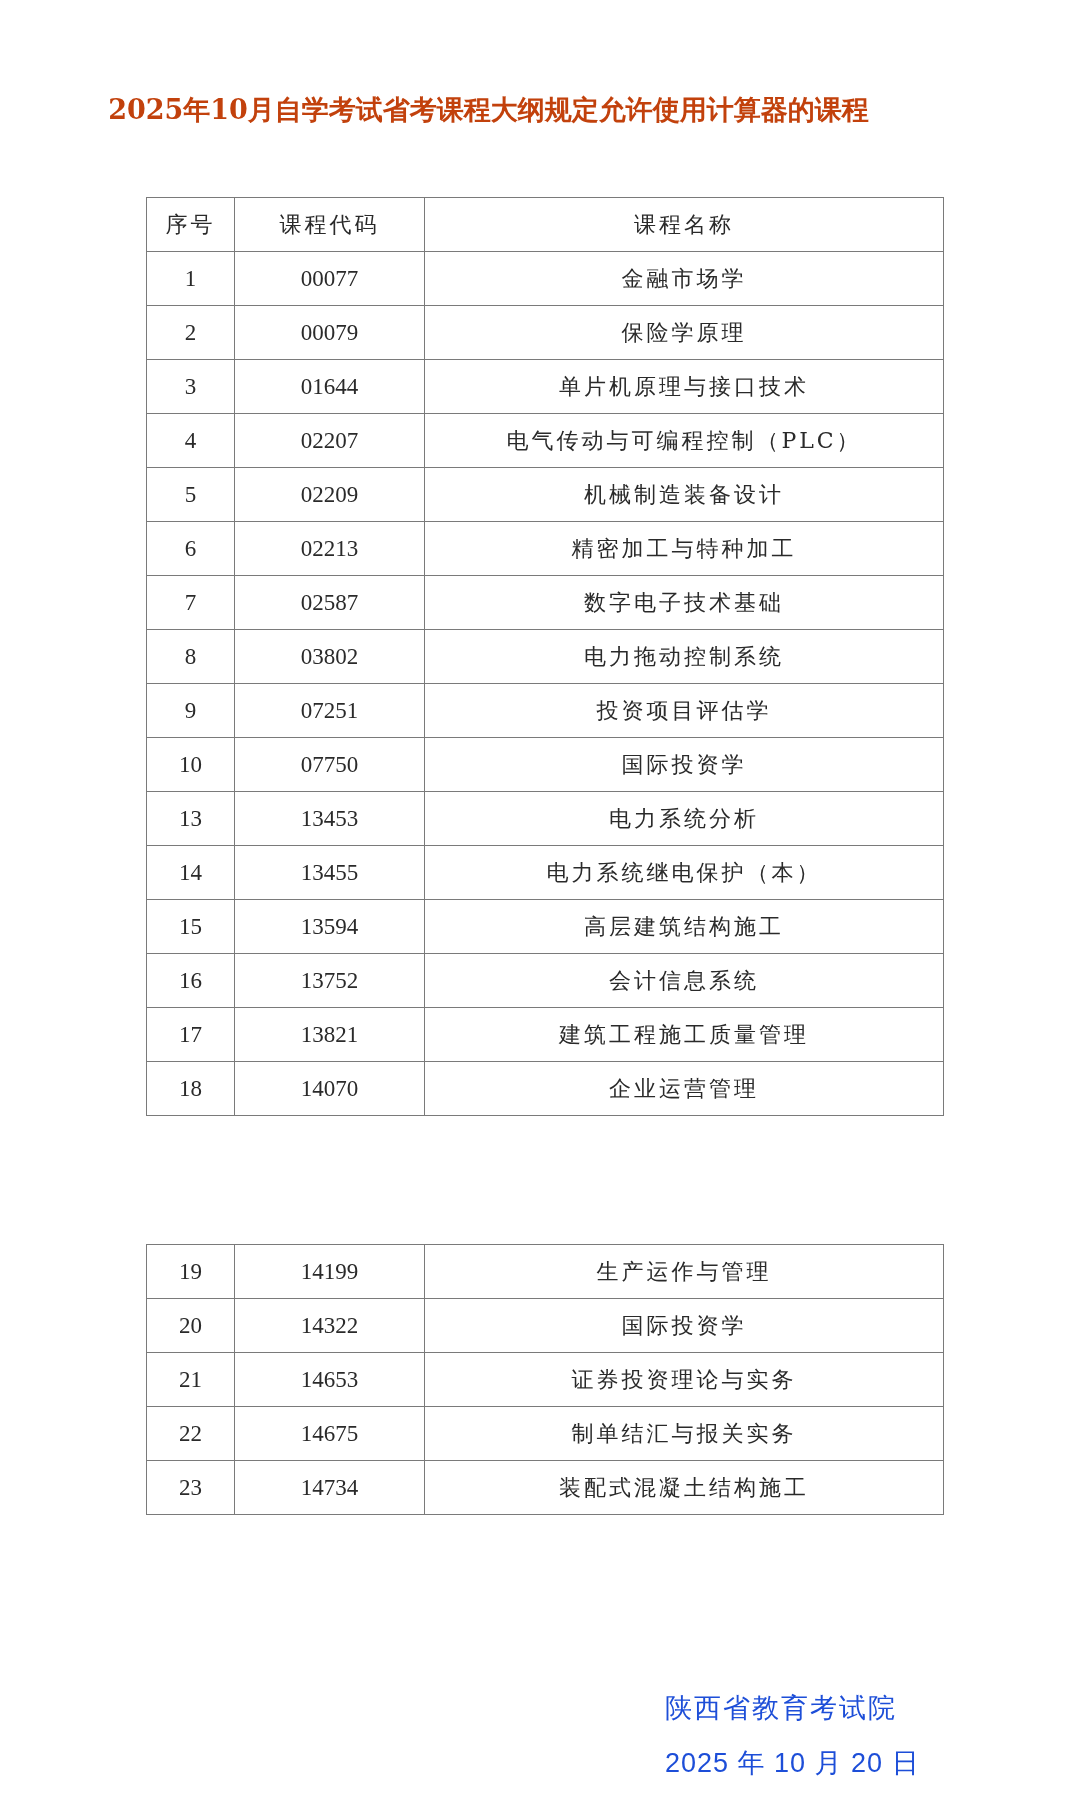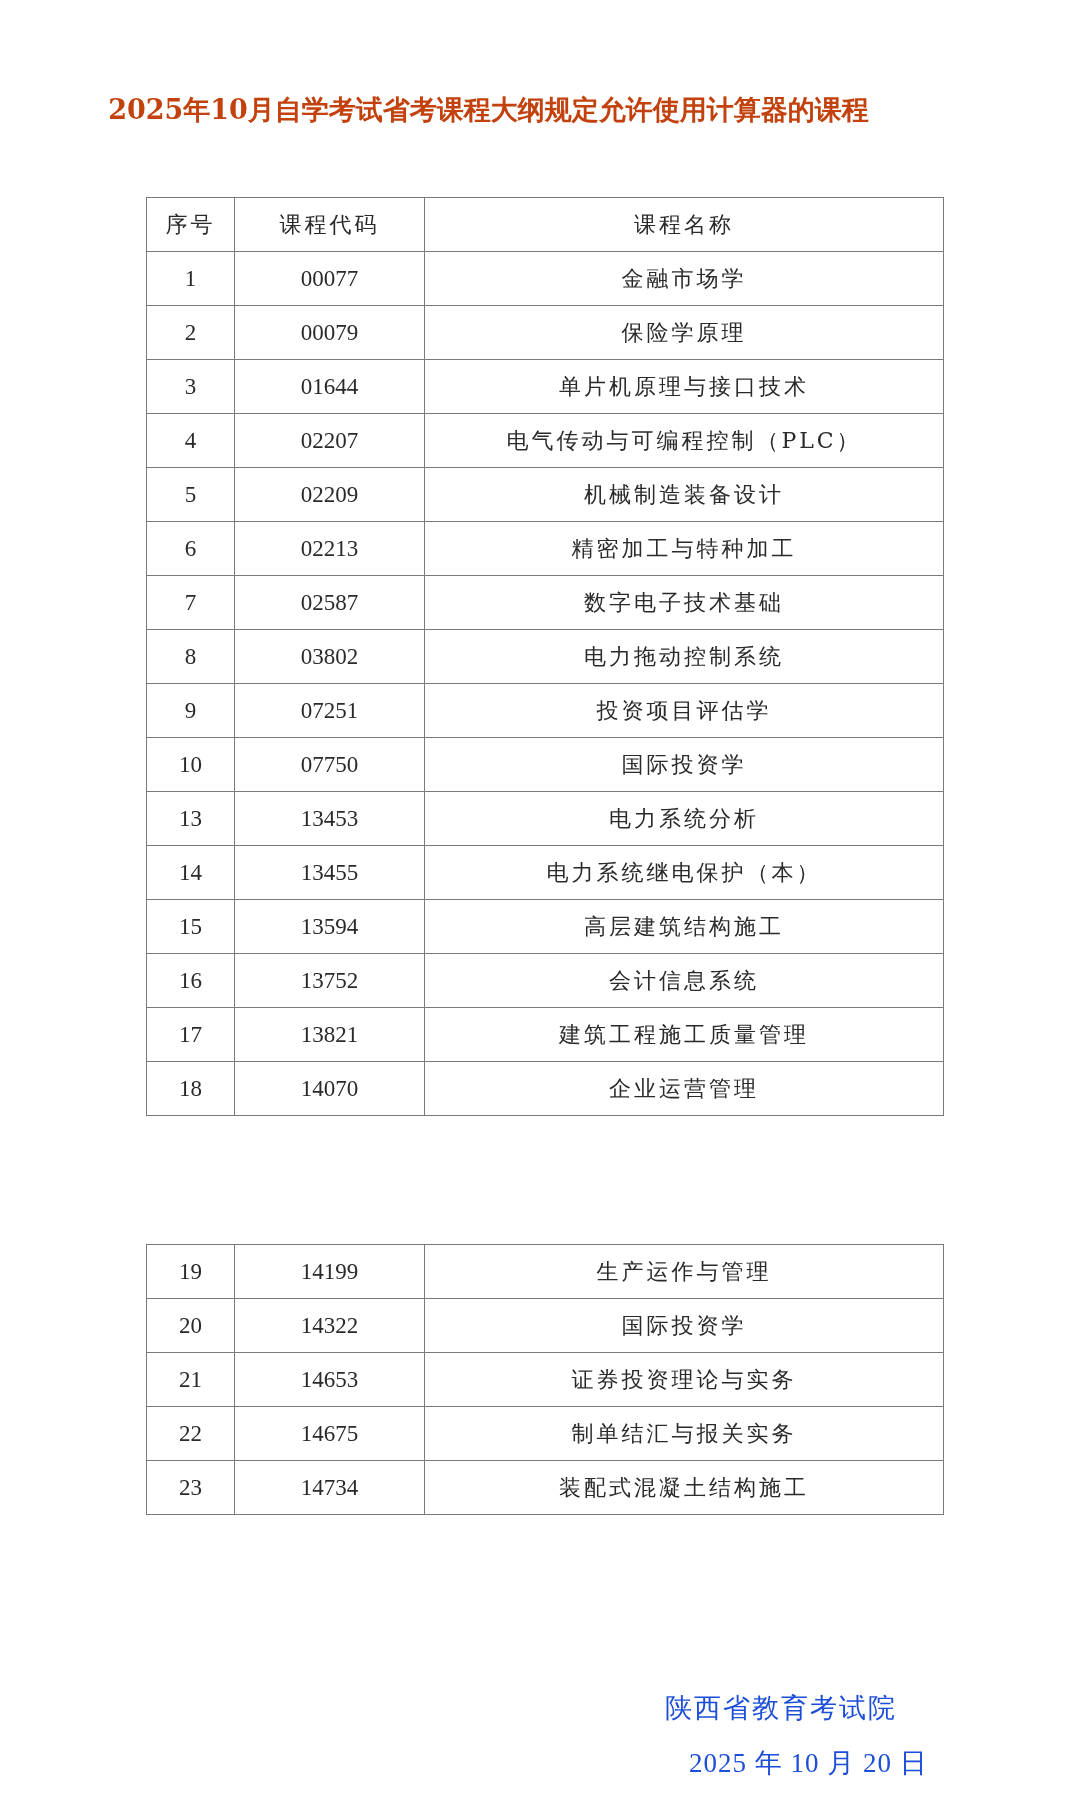--- a/index.html
+++ b/index.html
@@ -12,21 +12,21 @@
   table.grid td { border: 1.5px solid #7a7a7a; height: 53px; padding: 0; text-align: center;
                   vertical-align: middle; font-size: 22px; color: #2a2a2a; }
   table.grid td.num, table.grid td.code { font-family: "Liberation Serif", "DejaVu Serif", serif; font-size: 23px; }
   table.grid td.name { letter-spacing: 3px; margin-left: 12px; }
   table.grid tr.hdr td { letter-spacing: 3px; }
   #block1 { top: 197px; }
   #block2 { top: 1244px; }
   col.c1 { width: 88px; } col.c2 { width: 190px; } col.c3 { width: 519px; }
   .sign { position: absolute; left: 665px; font-size: 27px; color: #1d4ed8; white-space: nowrap; }
   .sign.org { top: 1690px; letter-spacing: 2px; }
-  .sign.date { top: 1745px; font-family: Liberation Serif, serif; letter-spacing: 1px; margin-left: 24px; }
+  .sign.date { top: 1745px; font-family: Liberation Sans, sans-serif; letter-spacing: 1px; }
 </style>
 </head>
 <body>
 
 <div class="title">2025年10月自学考试省考课程大纲规定允许使用计算器的课程</div>
 
 <table class="grid" id="block1">
   <colgroup>
       <col class="c1">
       <col class="c2">

